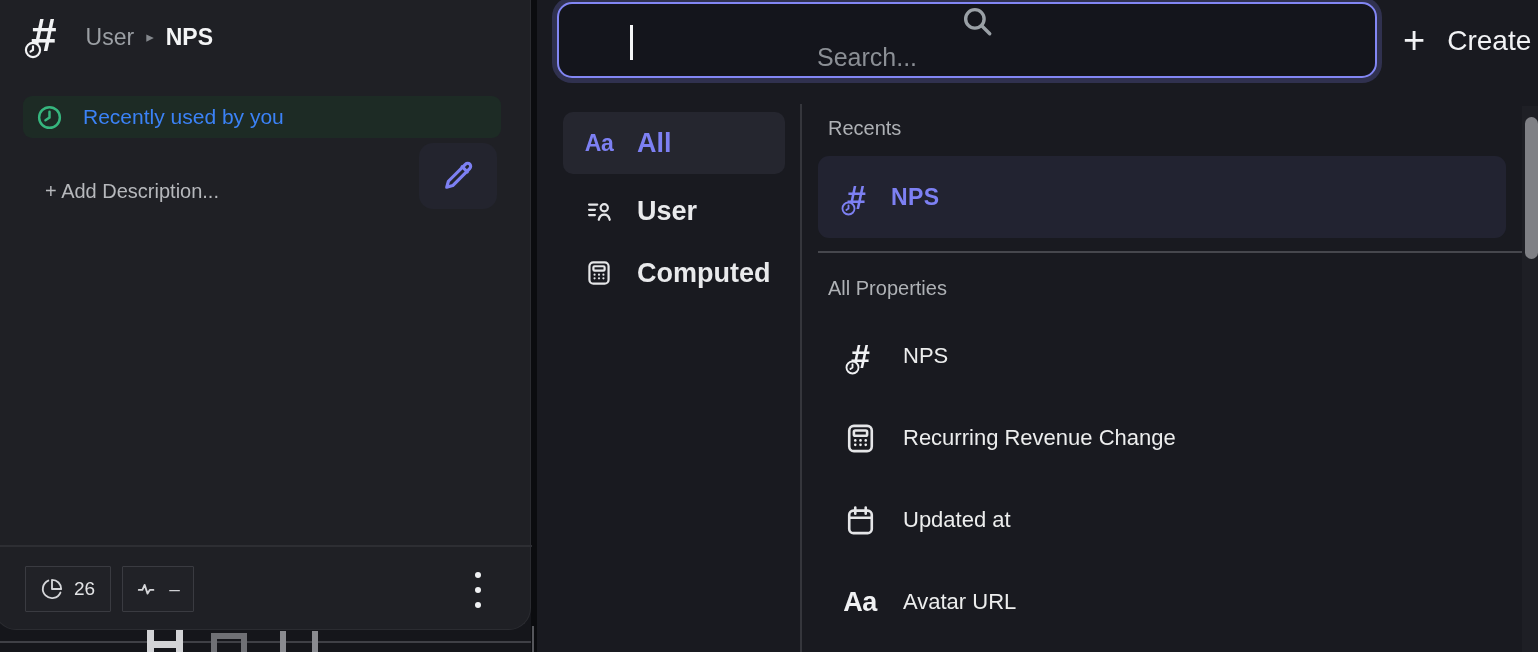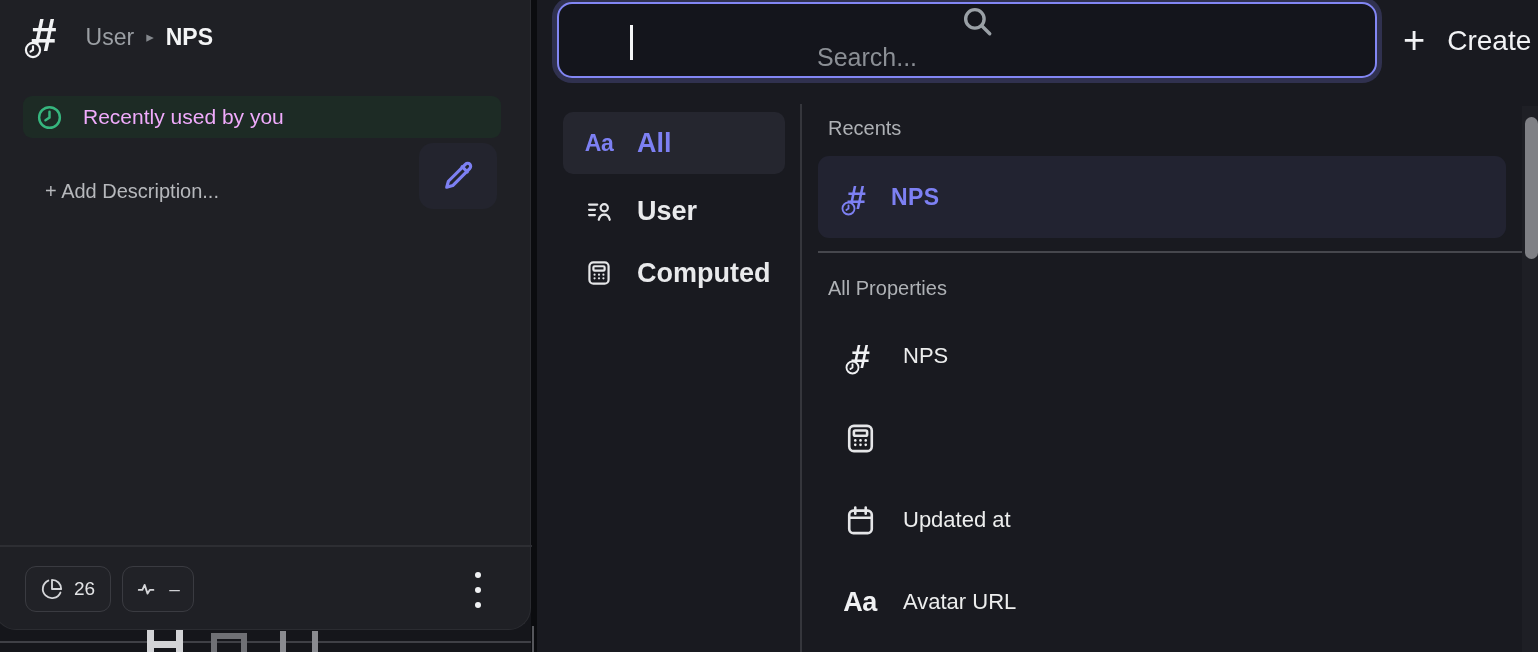--- a/index.html
+++ b/index.html
@@ -36,21 +36,21 @@
   .hash-big { font-size:46px; color:#f2f3f5; --mask:#1f2025; }
   .hash-big .mini-clock { width:20px; height:20px; left:-8px; bottom:-2px; }
   .breadcrumb { display:flex; align-items:center; gap:12px; font-size:23px; margin-top:4px; }
   .crumb-parent { color:#9b9fa4; font-weight:500; }
   .crumb-sep { color:#84888d; font-size:15px; }
   .crumb-current { color:#f4f5f6; font-weight:700; }
 
   .badge {
     position:absolute; left:28px; top:104px; width:478px; height:42px;
     background:#1d2b25; border-radius:9px; display:flex; align-items:center; gap:20px;
-    padding-left:13px; color:#f0abfc; font-size:21px;
+    padding-left:13px; color:#3b82f6; font-size:21px;
   }
   .badge svg { width:27px; height:27px; }
   .badge svg circle { fill:none; stroke:#36b67e; stroke-width:2.2; }
   .badge svg path { fill:none; stroke:#36b67e; stroke-width:2.2; stroke-linecap:round; }
 
   .add-desc {
     position:absolute; left:50px; top:188px; font-size:20px; color:#b6b8bc;
     background:none; border:none; font-family:inherit; cursor:pointer;
   }
   .edit-btn {
@@ -61,21 +61,21 @@
   .edit-btn svg { width:36px; height:36px; stroke:#7d80f3; fill:none; stroke-width:2.1; stroke-linecap:round; stroke-linejoin:round; }
 
   .imported-label { position:absolute; left:29px; top:260px; font-size:20px; color:#a7aaae; }
   .imported-value {
     position:absolute; left:349px; top:254px; width:156px;
     font-size:20px; line-height:39px; color:#e9eaec; word-break:break-all;
   }
 
   .footer-divider { position:absolute; left:0; top:553px; width:537px; height:1.5px; background:#2d2e33; }
   .chip {
-    position:absolute; top:574px; height:46px; border:1.5px solid #3a3b41; border-radius:11px;
+    position:absolute; top:574px; height:46px; border:1.5px solid #3a3b41; border-radius:1px;
     background:#212227; display:flex; align-items:center; justify-content:center; gap:11px;
     color:#e3e4e6; font-size:19px; cursor:pointer; font-family:inherit;
   }
   .chip-count { left:30px; width:86px; }
   .chip-trend { left:127px; width:72px; color:#cfd0d3; }
   .chip svg { width:22px; height:22px; stroke:#d5d6d9; fill:none; stroke-width:2; stroke-linecap:round; stroke-linejoin:round; }
   .kebab { position:absolute; left:474px; top:578px; width:18px; height:40px; background:none; border:none; cursor:pointer; }
   .kebab i { position:absolute; left:6px; width:6px; height:6px; border-radius:50%; background:#f0f1f3; }
   .kebab i:nth-child(1){ top:2px; } .kebab i:nth-child(2){ top:17px; } .kebab i:nth-child(3){ top:32px; }
 
@@ -300,20 +300,21 @@
         <rect x="3.8" y="2.8" width="16.4" height="18.4" rx="3.4"></rect>
         <rect x="7.2" y="6.2" width="9.6" height="3.8" rx="1"></rect>
         <circle cx="8.2" cy="13.4" r=".95" fill="#f0f1f3" stroke="none"></circle>
           <circle cx="12" cy="13.4" r=".95" fill="#f0f1f3" stroke="none"></circle>
           <circle cx="15.8" cy="13.4" r=".95" fill="#f0f1f3" stroke="none"></circle>
         <circle cx="8.2" cy="16.6" r=".95" fill="#f0f1f3" stroke="none"></circle>
           <circle cx="12" cy="16.6" r=".95" fill="#f0f1f3" stroke="none"></circle>
           <circle cx="15.8" cy="16.6" r=".95" fill="#f0f1f3" stroke="none"></circle>
       </svg>
     </span>
+    <span class="p-label">Recurring Revenue Change</span>
   </div>
 
   <div class="prop-item pi-3">
     <span class="p-icon">
       <svg viewBox="0 0 24 24">
         <rect x="3.8" y="4.8" width="16.4" height="16.4" rx="3"></rect>
         <path d="M8.2 2.5v4.6M15.8 2.5v4.6M4.2 10h15.6"></path>
       </svg>
     </span>
     <span class="p-label">Updated at</span>

